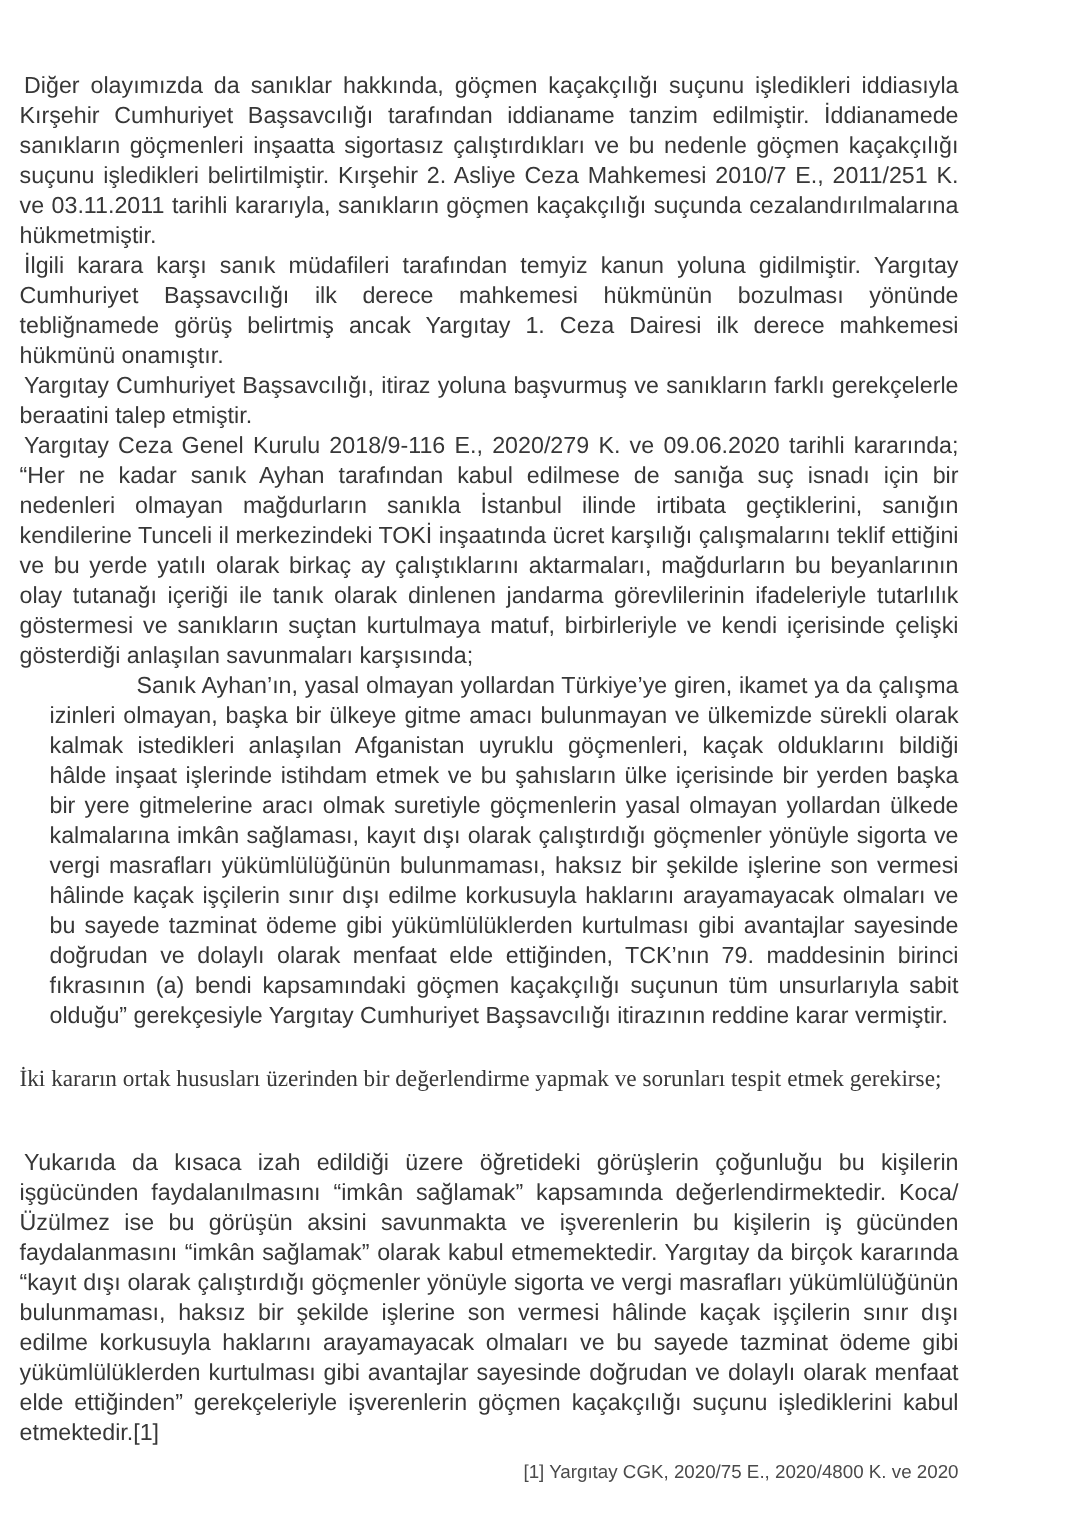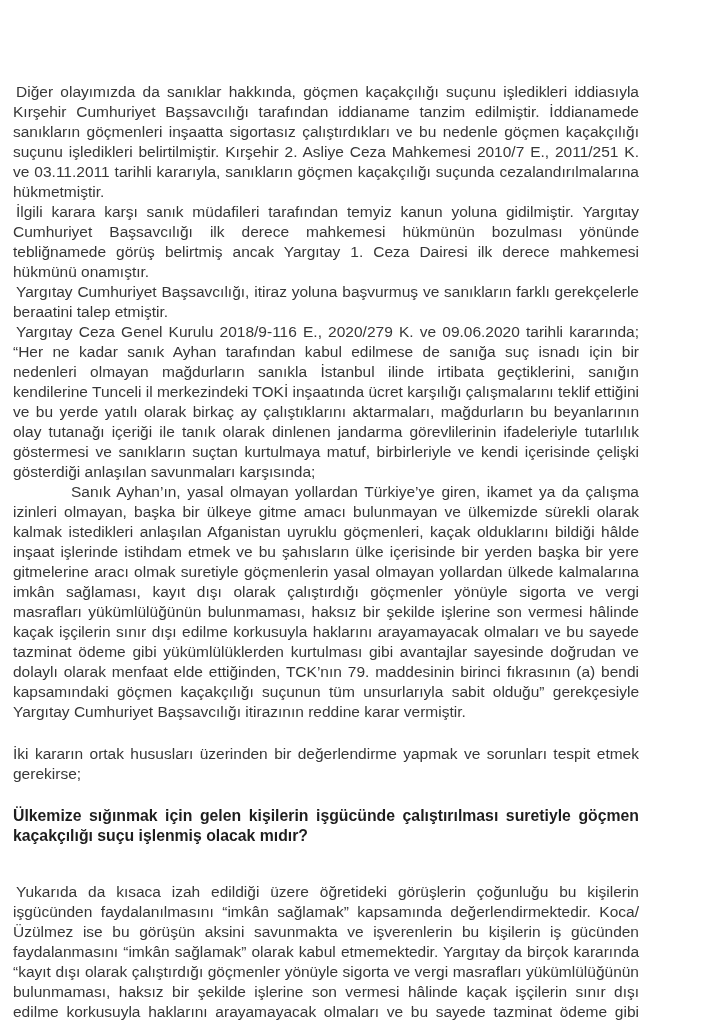--- a/index.html
+++ b/index.html
@@ -10,37 +10,39 @@
   body {
     width: 724px;
     height: 1024px;
     overflow: hidden;
     position: relative;
   }
   .page {
     box-sizing: border-box;
     width: 656px;
     height: 1024px;
-    padding: 82px 17px 0 13px;
+    padding: 48px 17px 0 13px;
     font-family: "Liberation Sans", "DejaVu Sans", sans-serif;
     font-size: 15.5px;
     line-height: 20px;
     color: #373737;
     text-align: justify;
     overflow: hidden;
   }
   p {
     margin: 0;
     text-indent: 3px;
   }
   p.indent-deep {
     text-indent: 58px;
+    margin-left: 20px;
   }
   p.no-indent {
     text-indent: 0;
+    font-family: Liberation Serif, serif;
   }
   p.transition {
     margin-top: 22px;
   }
   h2.question {
     margin: 22px 0 0 0;
     font-size: 15.8px;
     line-height: 20px;
     font-weight: bold;
     color: #1e1e1e;
@@ -67,18 +69,17 @@
   <p> İlgili karara karşı sanık müdafileri tarafından temyiz kanun yoluna gidilmiştir. Yargıtay Cumhuriyet Başsavcılığı ilk derece mahkemesi hükmünün bozulması yönünde tebliğnamede görüş belirtmiş ancak Yargıtay 1. Ceza Dairesi ilk derece mahkemesi hükmünü onamıştır.</p>
 
   <p> Yargıtay Cumhuriyet Başsavcılığı, itiraz yoluna başvurmuş ve sanıkların farklı gerekçelerle beraatini talep etmiştir.</p>
 
   <p> Yargıtay Ceza Genel Kurulu 2018/9-116 E., 2020/279 K. ve 09.06.2020 tarihli kararında; “Her ne kadar sanık Ayhan tarafından kabul edilmese de sanığa suç isnadı için bir nedenleri olmayan mağdurların sanıkla İstanbul ilinde irtibata geçtiklerini, sanığın kendilerine Tunceli il merkezindeki TOKİ inşaatında ücret karşılığı çalışmalarını teklif ettiğini ve bu yerde yatılı olarak birkaç ay çalıştıklarını aktarmaları, mağdurların bu beyanlarının olay tutanağı içeriği ile tanık olarak dinlenen jandarma görevlilerinin ifadeleriyle tutarlılık göstermesi ve sanıkların suçtan kurtulmaya matuf, birbirleriyle ve kendi içerisinde çelişki gösterdiği anlaşılan savunmaları karşısında;</p>
 
   <p class="indent-deep">Sanık Ayhan’ın, yasal olmayan yollardan Türkiye’ye giren, ikamet ya da çalışma izinleri olmayan, başka bir ülkeye gitme amacı bulunmayan ve ülkemizde sürekli olarak kalmak istedikleri anlaşılan Afganistan uyruklu göçmenleri, kaçak olduklarını bildiği hâlde inşaat işlerinde istihdam etmek ve bu şahısların ülke içerisinde bir yerden başka bir yere gitmelerine aracı olmak suretiyle göçmenlerin yasal olmayan yollardan ülkede kalmalarına imkân sağlaması, kayıt dışı olarak çalıştırdığı göçmenler yönüyle sigorta ve vergi masrafları yükümlülüğünün bulunmaması, haksız bir şekilde işlerine son vermesi hâlinde kaçak işçilerin sınır dışı edilme korkusuyla haklarını arayamayacak olmaları ve bu sayede tazminat ödeme gibi yükümlülüklerden kurtulması gibi avantajlar sayesinde doğrudan ve dolaylı olarak menfaat elde ettiğinden, TCK’nın 79. maddesinin birinci fıkrasının (a) bendi kapsamındaki göçmen kaçakçılığı suçunun tüm unsurlarıyla sabit olduğu” gerekçesiyle Yargıtay Cumhuriyet Başsavcılığı itirazının reddine karar vermiştir.</p>
 
   <p class="transition no-indent">İki kararın ortak hususları üzerinden bir değerlendirme yapmak ve sorunları tespit etmek gerekirse;</p>
 
-  <h2 class="question">Ülkemize sığınmak için gelen kişilerin işgücünde çalıştırılması suretiyle göçmen kaçakçılığı suçu işlenmiş olacak mıdır?</h2>
 
   <p class="closing"> Yukarıda da kısaca izah edildiği üzere öğretideki görüşlerin çoğunluğu bu kişilerin işgücünden faydalanılmasını “imkân sağlamak” kapsamında değerlendirmektedir. Koca/Üzülmez ise bu görüşün aksini savunmakta ve işverenlerin bu kişilerin iş gücünden faydalanmasını “imkân sağlamak” olarak kabul etmemektedir. Yargıtay da birçok kararında “kayıt dışı olarak çalıştırdığı göçmenler yönüyle sigorta ve vergi masrafları yükümlülüğünün bulunmaması, haksız bir şekilde işlerine son vermesi hâlinde kaçak işçilerin sınır dışı edilme korkusuyla haklarını arayamayacak olmaları ve bu sayede tazminat ödeme gibi yükümlülüklerden kurtulması gibi avantajlar sayesinde doğrudan ve dolaylı olarak menfaat elde ettiğinden” gerekçeleriyle işverenlerin göçmen kaçakçılığı suçunu işlediklerini kabul etmektedir.[1]</p>
 
   <div class="footnote">[1] Yargıtay CGK, 2020/75 E., 2020/4800 K. ve 2020</div>
 </div>
 
 </body></html>

